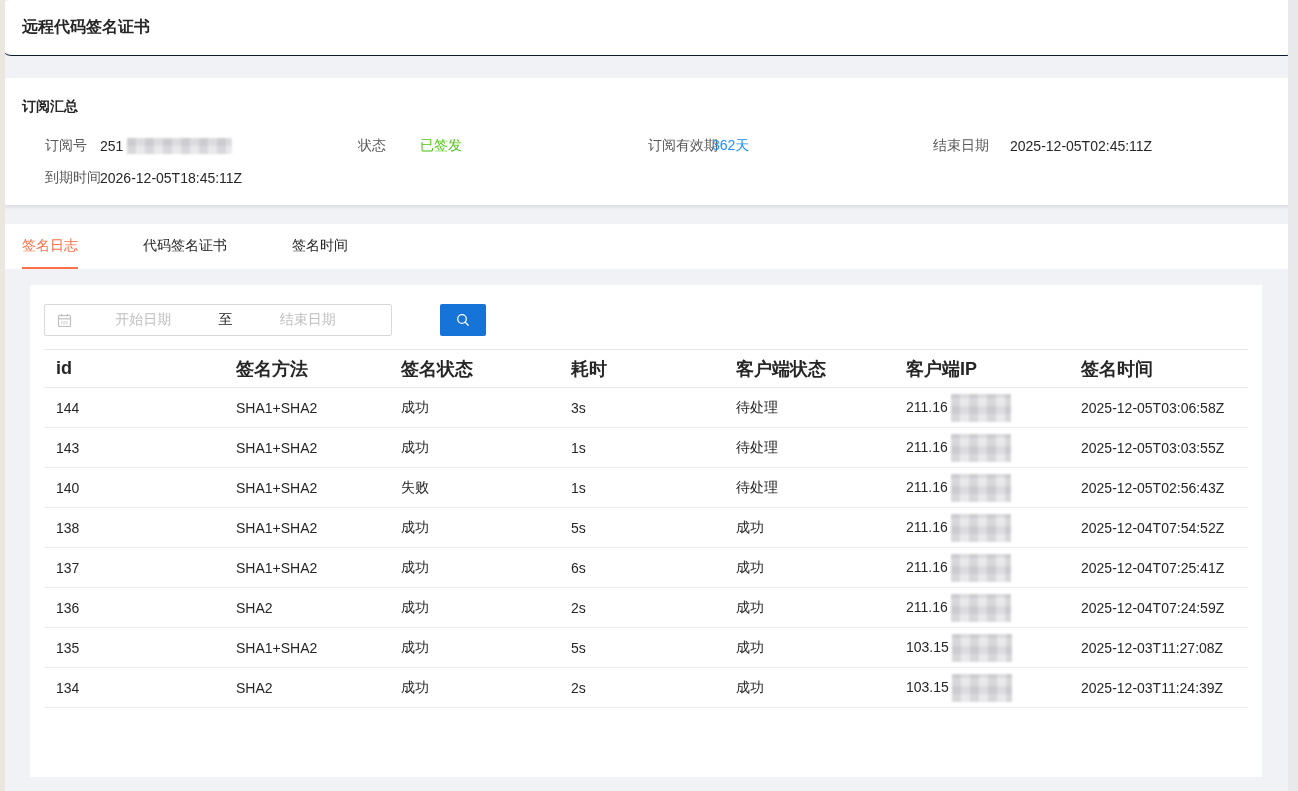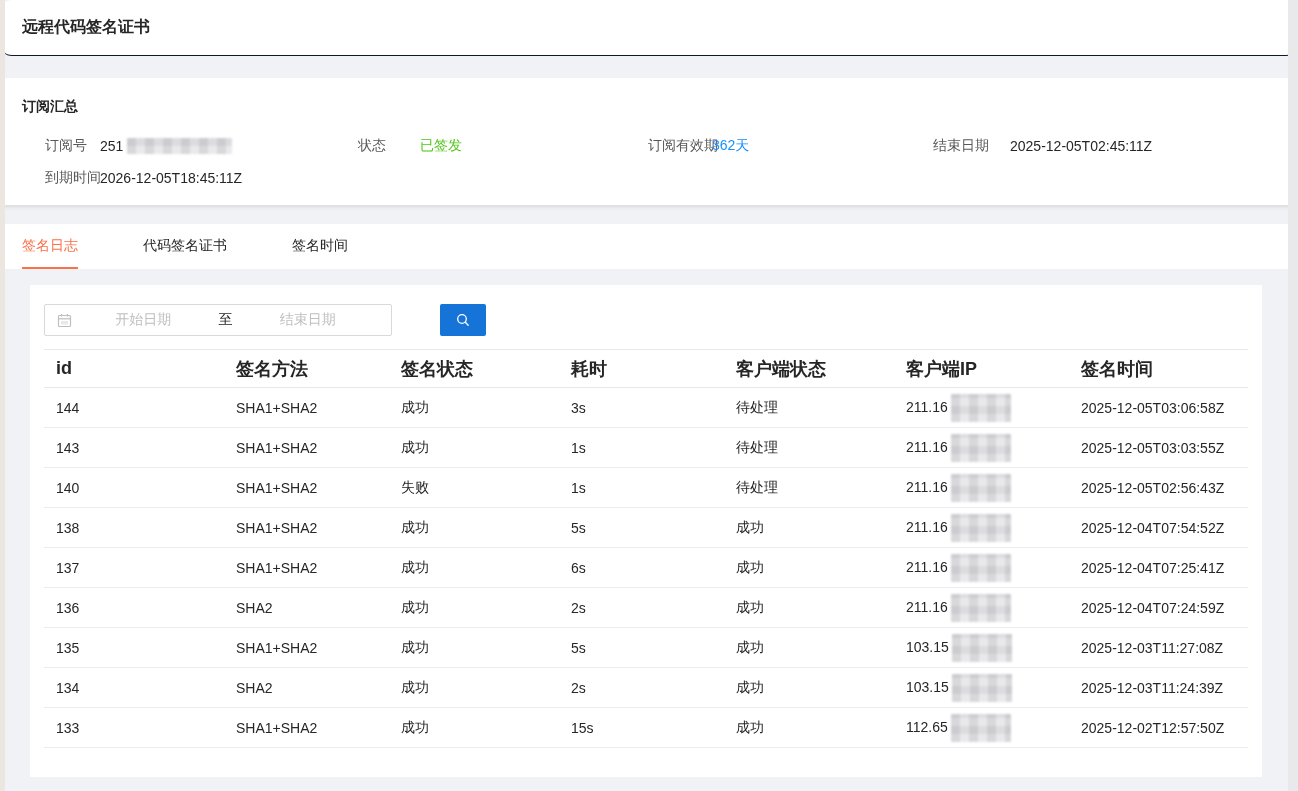--- a/index.html
+++ b/index.html
@@ -242,25 +242,16 @@
           </tr>
           <tr>
             <td>134</td>
             <td>SHA2</td>
             <td>成功</td>
             <td>2s</td>
             <td>成功</td>
             <td>103.15<span class="redacted ip-redacted"></span></td>
             <td>2025-12-03T11:24:39Z</td>
           </tr>
-          <tr>
-            <td>133</td>
-            <td>SHA1+SHA2</td>
-            <td>成功</td>
-            <td>15s</td>
-            <td>成功</td>
-            <td>112.65<span class="redacted ip-redacted"></span></td>
-            <td>2025-12-02T12:57:50Z</td>
-          </tr>
         </tbody>
     </table>
   </div>
 </div>
 
 </body></html>

